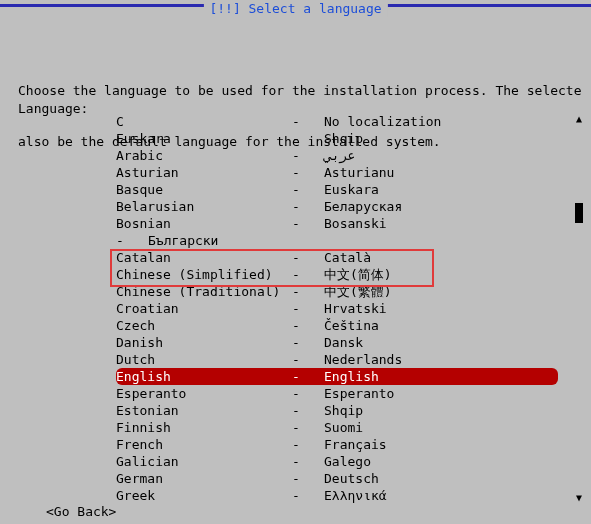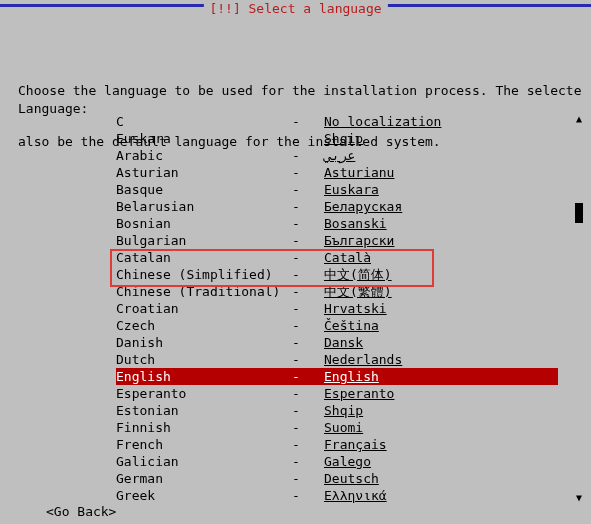--- a/index.html
+++ b/index.html
@@ -26,21 +26,21 @@
     height: 3px;
     background: #2a2ab0;
   }
   .titlecell {
     position: absolute;
     top: 0;
     left: 50%;
     transform: translateX(-50%);
     background: #bfbfbf;
     padding: 0 6px;
-    color: #b91c1c;
+    color: #1d4ed8;
     white-space: pre;
   }
   .instructions {
     position: absolute;
     top: 48px;
     left: 18px;
     right: 0;
     white-space: pre;
   }
   .label-language {
@@ -64,25 +64,25 @@
     white-space: pre;
     overflow: hidden;
   }
   .col-sep {
     flex: 0 0 32px;
     white-space: pre;
   }
   .col-native {
     flex: 1;
     white-space: pre;
-    text-decoration: underline;
   }
   .row.selected {
     background: #b40000;
     color: #fff;
+    border-radius: 6px;
   }
   .annot-box {
     position: absolute;
     border: 2px solid #e03a3a;
     pointer-events: none;
   }
   .scroll-track {
     position: absolute;
     top: 113px;
     right: 8px;
@@ -157,21 +157,20 @@
         <span class="col-name">Belarusian</span>
         <span class="col-sep">-</span>
         <span class="col-native">Беларуская</span>
       </div>
       <div class="row">
         <span class="col-name">Bosnian</span>
         <span class="col-sep">-</span>
         <span class="col-native">Bosanski</span>
       </div>
       <div class="row">
-        <span class="col-name">Bulgarian</span>
         <span class="col-sep">-</span>
         <span class="col-native">Български</span>
       </div>
       <div class="row">
         <span class="col-name">Catalan</span>
         <span class="col-sep">-</span>
         <span class="col-native">Català</span>
       </div>
       <div class="row">
         <span class="col-name">Chinese (Simplified)</span>

